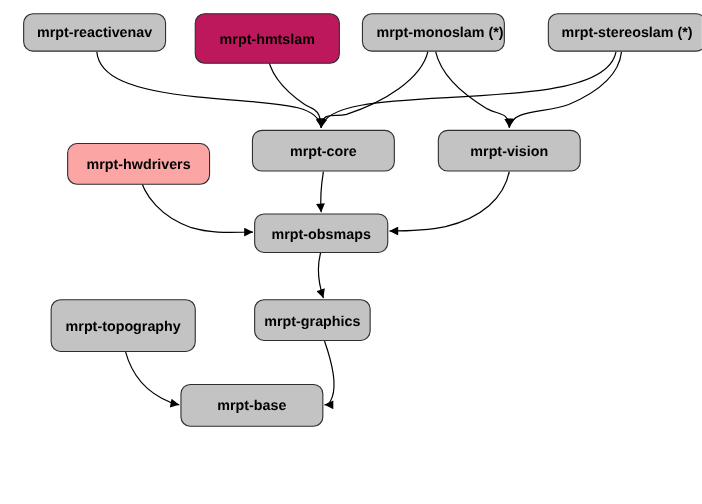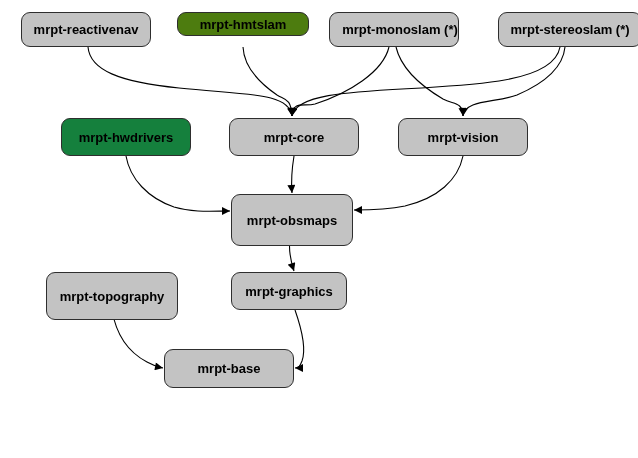--- a/index.html
+++ b/index.html
@@ -71,45 +71,45 @@
       <path d="M 452,156 C 447,180 427,198 394,206 C 375,210 358,210 343,210" fill="none" stroke="#000000" stroke-width="1.1" marker-end="url(#arrow)"></path>
       <path d="M 281,228 C 277,241 278,256 283,271" fill="none" stroke="#000000" stroke-width="1.1" marker-end="url(#arrow)"></path>
       <path d="M 101,310 C 105,334 117,352 136,362 C 143,366 147,367 152,368" fill="none" stroke="#000000" stroke-width="1.1" marker-end="url(#arrow)"></path>
       <path d="M 284,310 C 291,330 295,350 291,361 C 289,366 288,368 284,368" fill="none" stroke="#000000" stroke-width="1.1" marker-end="url(#arrow)"></path>
     </svg>
 
   <div>
       <div class="node" style="left: 10px; top: 12px; width: 130px; height: 35px; background: rgb(195, 195, 195); border-color: rgb(46, 46, 46);">
         <span class="node-label" style="color: rgb(0, 0, 0);">mrpt-reactivenav</span>
       </div>
-      <div class="node" style="left: 166px; top: 12px; width: 132px; height: 24px; background: #4d7c0f; border-color: rgb(46, 46, 46);">
+      <div class="node" style="left: 166px; top: 12px; width: 132px; height: 46px; background: #be185d; border-color: rgb(46, 46, 46);">
         <span class="node-label" style="color: rgb(0, 0, 0);">mrpt-hmtslam</span>
       </div>
       <div class="node" style="left: 318px; top: 12px; width: 130px; height: 35px; background: rgb(195, 195, 195); border-color: rgb(46, 46, 46); padding-left: 12px;">
         <span class="node-label" style="color: rgb(0, 0, 0);">mrpt-monoslam (*)</span>
       </div>
       <div class="node" style="left: 487px; top: 12px; width: 144px; height: 35px; background: rgb(195, 195, 195); border-color: rgb(46, 46, 46);">
         <span class="node-label" style="color: rgb(0, 0, 0);">mrpt-stereoslam (*)</span>
       </div>
-      <div class="node" style="left: 50px; top: 118px; width: 130px; height: 38px; background: #15803d; border-color: rgb(46, 46, 46);">
+      <div class="node" style="left: 50px; top: 130px; width: 130px; height: 38px; background: #fca5a5; border-color: rgb(46, 46, 46);">
         <span class="node-label" style="color: rgb(0, 0, 0);">mrpt-hwdrivers</span>
       </div>
       <div class="node" style="left: 218px; top: 118px; width: 130px; height: 38px; background: rgb(195, 195, 195); border-color: rgb(46, 46, 46);">
         <span class="node-label" style="color: rgb(0, 0, 0);">mrpt-core</span>
       </div>
       <div class="node" style="left: 387px; top: 118px; width: 130px; height: 38px; background: rgb(195, 195, 195); border-color: rgb(46, 46, 46); align-items: center;">
         <span class="node-label" style="color: rgb(0, 0, 0);">mrpt-vision</span>
       </div>
-      <div class="node" style="left: 220px; top: 194px; width: 122px; height: 52px; background: rgb(195, 195, 195); border-color: rgb(46, 46, 46);">
+      <div class="node" style="left: 220px; top: 194px; width: 122px; height: 36px; background: rgb(195, 195, 195); border-color: rgb(46, 46, 46);">
         <span class="node-label" style="color: rgb(0, 0, 0);">mrpt-obsmaps</span>
       </div>
       <div class="node" style="left: 35px; top: 272px; width: 132px; height: 48px; background: rgb(195, 195, 195); border-color: rgb(46, 46, 46);">
         <span class="node-label" style="color: rgb(0, 0, 0);">mrpt-topography</span>
       </div>
-      <div class="node" style="left: 220px; top: 272px; width: 116px; height: 38px; background: rgb(195, 195, 195); border-color: rgb(46, 46, 46);">
+      <div class="node" style="left: 220px; top: 272px; width: 106px; height: 38px; background: rgb(195, 195, 195); border-color: rgb(46, 46, 46);">
         <span class="node-label" style="color: rgb(0, 0, 0);">mrpt-graphics</span>
       </div>
       <div class="node" style="left: 153px; top: 349px; width: 130px; height: 39px; background: rgb(195, 195, 195); border-color: rgb(46, 46, 46);">
         <span class="node-label" style="color: rgb(0, 0, 0);">mrpt-base</span>
       </div>
     </div>
 
 </div>
 
 </body></html>

